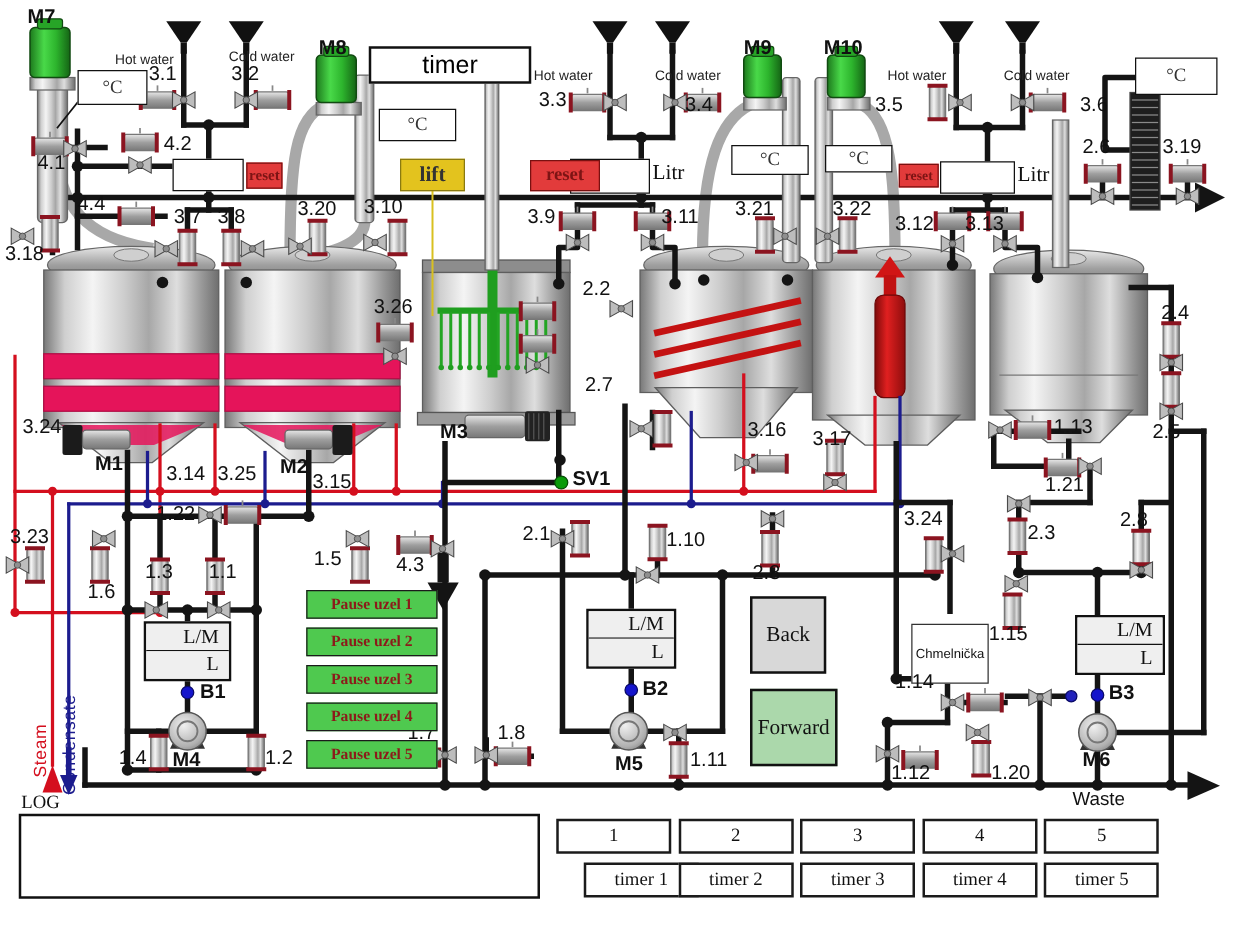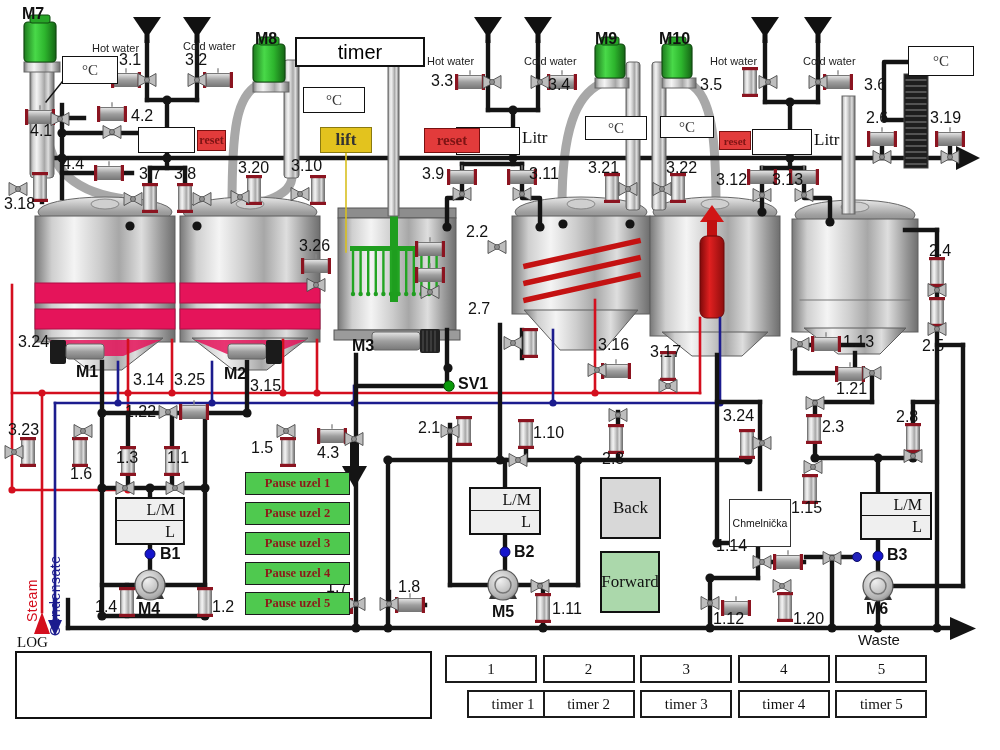--- a/index.html
+++ b/index.html
@@ -685,21 +685,21 @@
       <circle cx="150" cy="554" r="5" fill="#1515cc" stroke="#0a0a66"></circle>
       <circle cx="505" cy="552" r="5" fill="#1515cc" stroke="#0a0a66"></circle>
       <circle cx="878" cy="556" r="5" fill="#1515cc" stroke="#0a0a66"></circle>
       <circle cx="857" cy="557" r="4.5" fill="#2222bb" stroke="#0a0a66"></circle>
     </svg>
   <div id="overlay">
     <div class="wbox" id="timerBox" style="left:295px;top:37px;width:130px;height:30px;
          display:flex;align-items:center;justify-content:center;font-size:20px;">timer</div>
     <div class="lift" style="left:320px;top:127px;width:52px;height:26px;">lift</div>
     <div class="navbtn" style="left:600px;top:477px;width:61px;height:62px;background:#d8d8d8;">Back</div>
-    <div class="navbtn" style="left:600px;top:551px;width:60px;height:62px;background:#abd8ab;">Forward</div>
+    <div class="navbtn" style="left:600px;top:551px;width:70px;height:62px;background:#abd8ab;">Forward</div>
     <div class="chm" style="left:729px;top:489px;width:62px;height:48px;margin-top:10px;">Chmelnička</div>
     <div class="lbl serif" style="left:17px;top:635px;font-size:15px;">LOG</div>
     <div class="wbox" style="left:15px;top:651px;width:417px;height:68px;border-width:2px;"></div>
     <div class="lbl" style="left:858px;top:632px;font-size:15px;">Waste</div>
     <div class="vtext" style="left:24px;top:622px;color:#d40f1e;">Steam</div>
     <div class="vtext" style="left:47px;top:636px;color:#1c1c8e;">Condensate</div>
   <div class="lbl sm" style="left:92px;top:43px;">Hot water</div>
       <div class="lbl sm" style="left:183px;top:41px;">Cold water</div>
       <div class="lbl sm" style="left:427px;top:56px;">Hot water</div>
       <div class="lbl sm" style="left:524px;top:56px;">Cold water</div>

